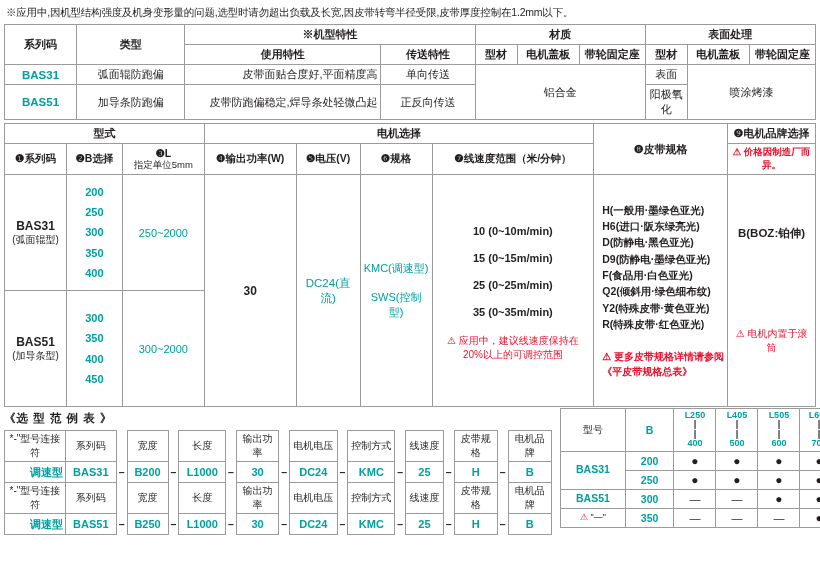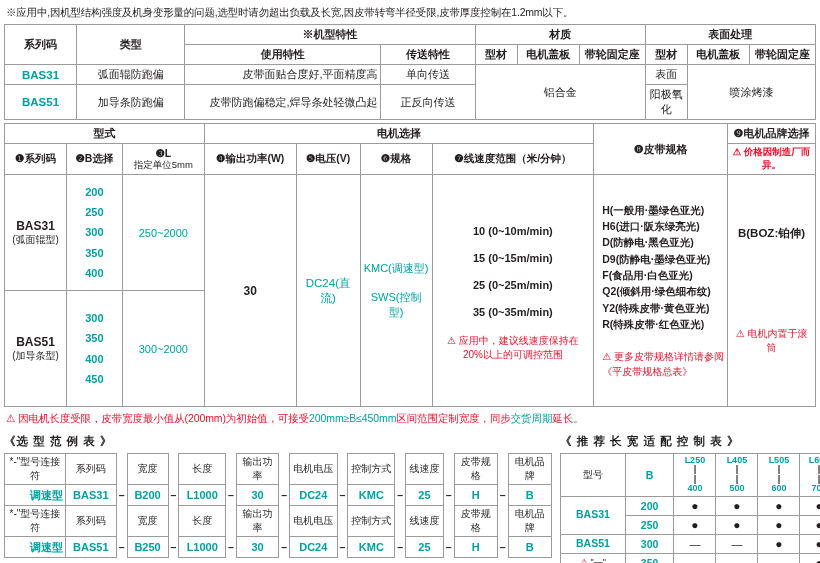--- a/index.html
+++ b/index.html
@@ -181,21 +181,21 @@
       </td>
       <td rowspan="3" class="lal" style="color:#231f20;font-weight:bold;font-size:10.5px">
         <div>H(一般用·墨绿色亚光)</div>
         <div>H6(进口·阪东绿亮光)</div>
         <div>D(防静电·黑色亚光)</div>
         <div>D9(防静电·墨绿色亚光)</div>
         <div>F(食品用·白色亚光)</div>
         <div>Q2(倾斜用·绿色细布纹)</div>
         <div>Y2(特殊皮带·黄色亚光)</div>
         <div>R(特殊皮带·红色亚光)</div>
-        <div class="warn" style="margin-top:18px;font-weight:normal">⚠ 更多皮带规格详情请参阅《平皮带规格总表》</div>
+        <div class="warn" style="margin-top:18px;font-weight:bold">⚠ 更多皮带规格详情请参阅《平皮带规格总表》</div>
       </td>
       <td rowspan="3">
         <div class="bold-black" style="font-size:11.5px">B(BOZ:铂伸)</div>
         <div class="warn" style="margin-top:86px;padding:0 4px">⚠ 电机内置于滚筒</div>
       </td>
     </tr>
     <tr>
       <td style="height:116px">
         <div class="series-name">BAS51</div>
         <div class="series-sub">(加导条型)</div>
@@ -205,23 +205,20 @@
         <div>350</div>
         <div>400</div>
         <div>450</div>
       </td>
       <td class="teal">300~2000</td>
     </tr>
 
   </tbody>
     </table>
 
-  <div class="rednote">
-    <span>⚠ 因电机长度受限，皮带宽度最小值从(200mm)为初始值，可接受</span><span class="teal">200mm≥B≤450mm</span><span>区间范围定制宽度，同步</span><span class="teal">交货周期</span><span>延长。</span>
-  </div>
 
   <div class="bottom">
 
     <div class="left-panel">
       <div class="panel-title">《选 型 范 例 表 》</div>
       <table class="t3">
         <tbody>
             <tr class="hdrrow">
           <td style="width:74px">*-"型号连接符</td>
           <td style="width:54px">系列码</td>
@@ -305,21 +302,20 @@
           <td class="code">H</td>
           <td class="dash">–</td>
           <td class="code">B</td>
         </tr>
 
       </tbody>
         </table>
     </div>
 
     <div class="right-panel">
-      <div class="panel-title">《 推 荐 长 宽 适 配 控 制 表 》</div>
       <table class="t4">
         <tbody>
             <tr>
           <td rowspan="1" style="width:56px">型号</td>
           <td style="width:34px" class="bnum">B</td>
           <td class="vh">
             <div class="l">L250</div>
             <div>|<br>|</div>
             <div class="l">400</div>
           </td>

